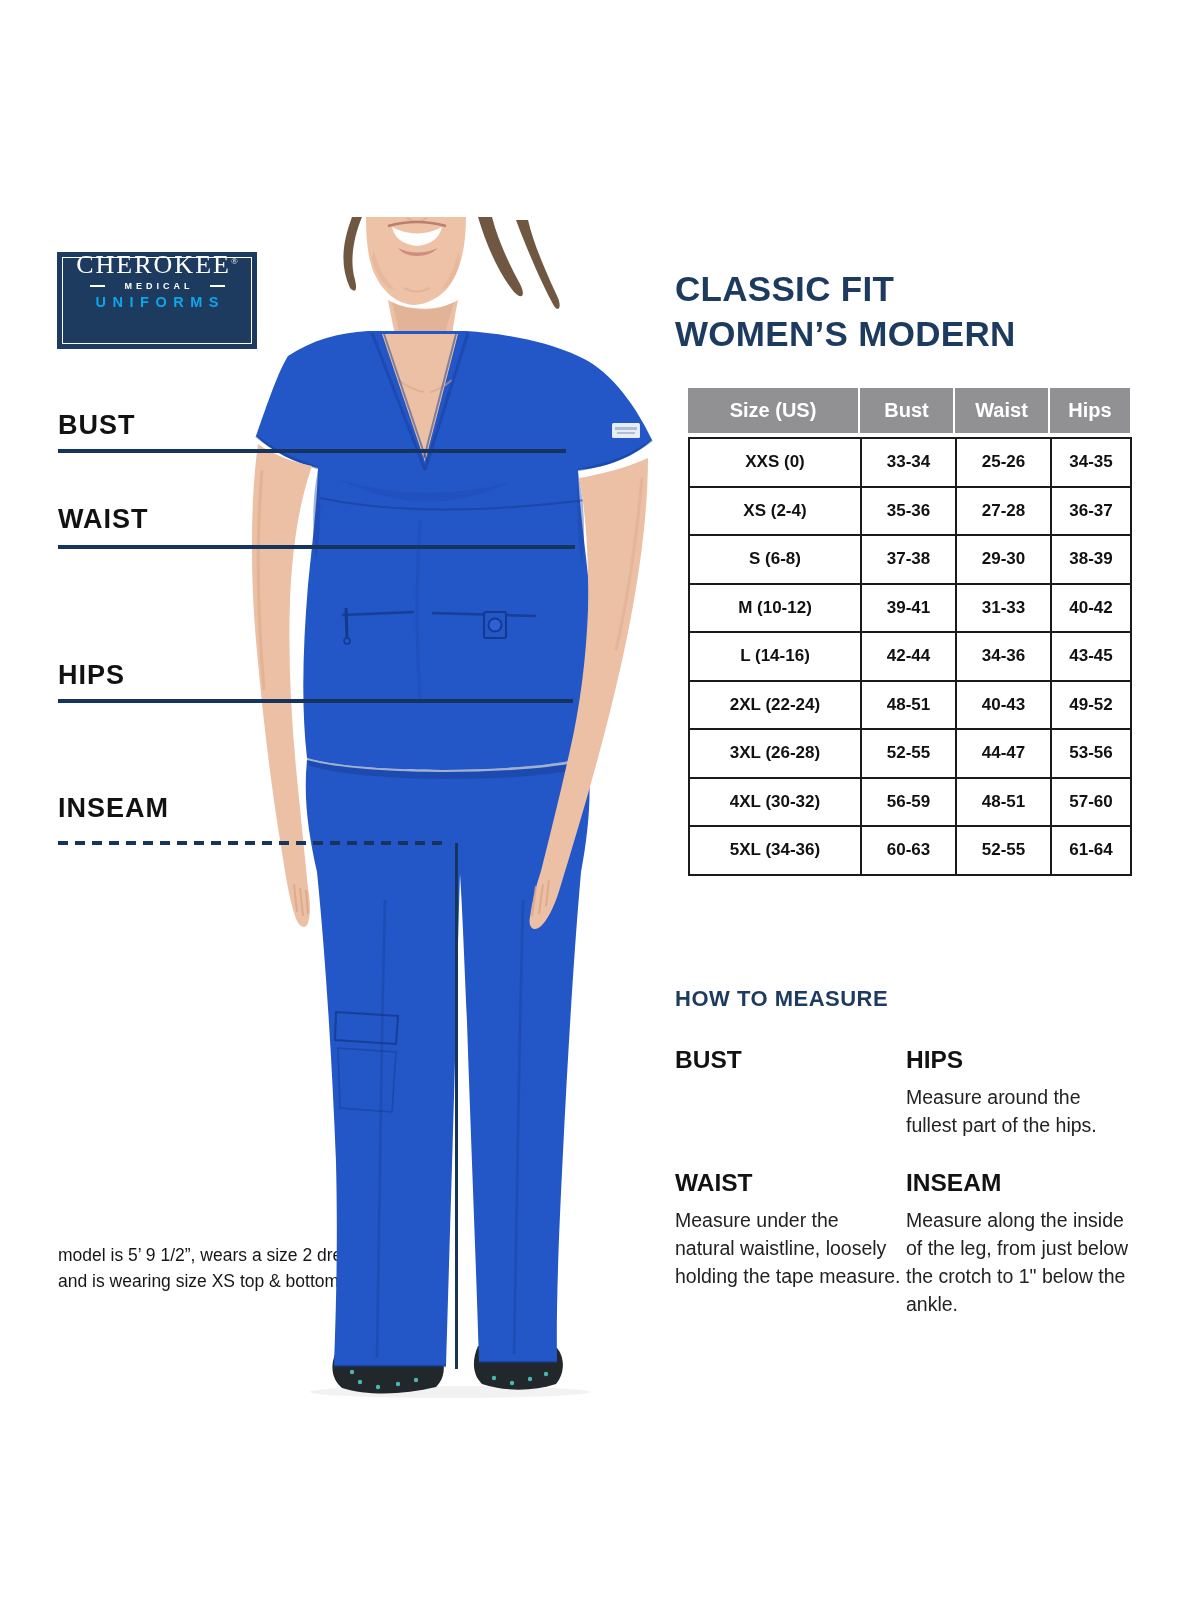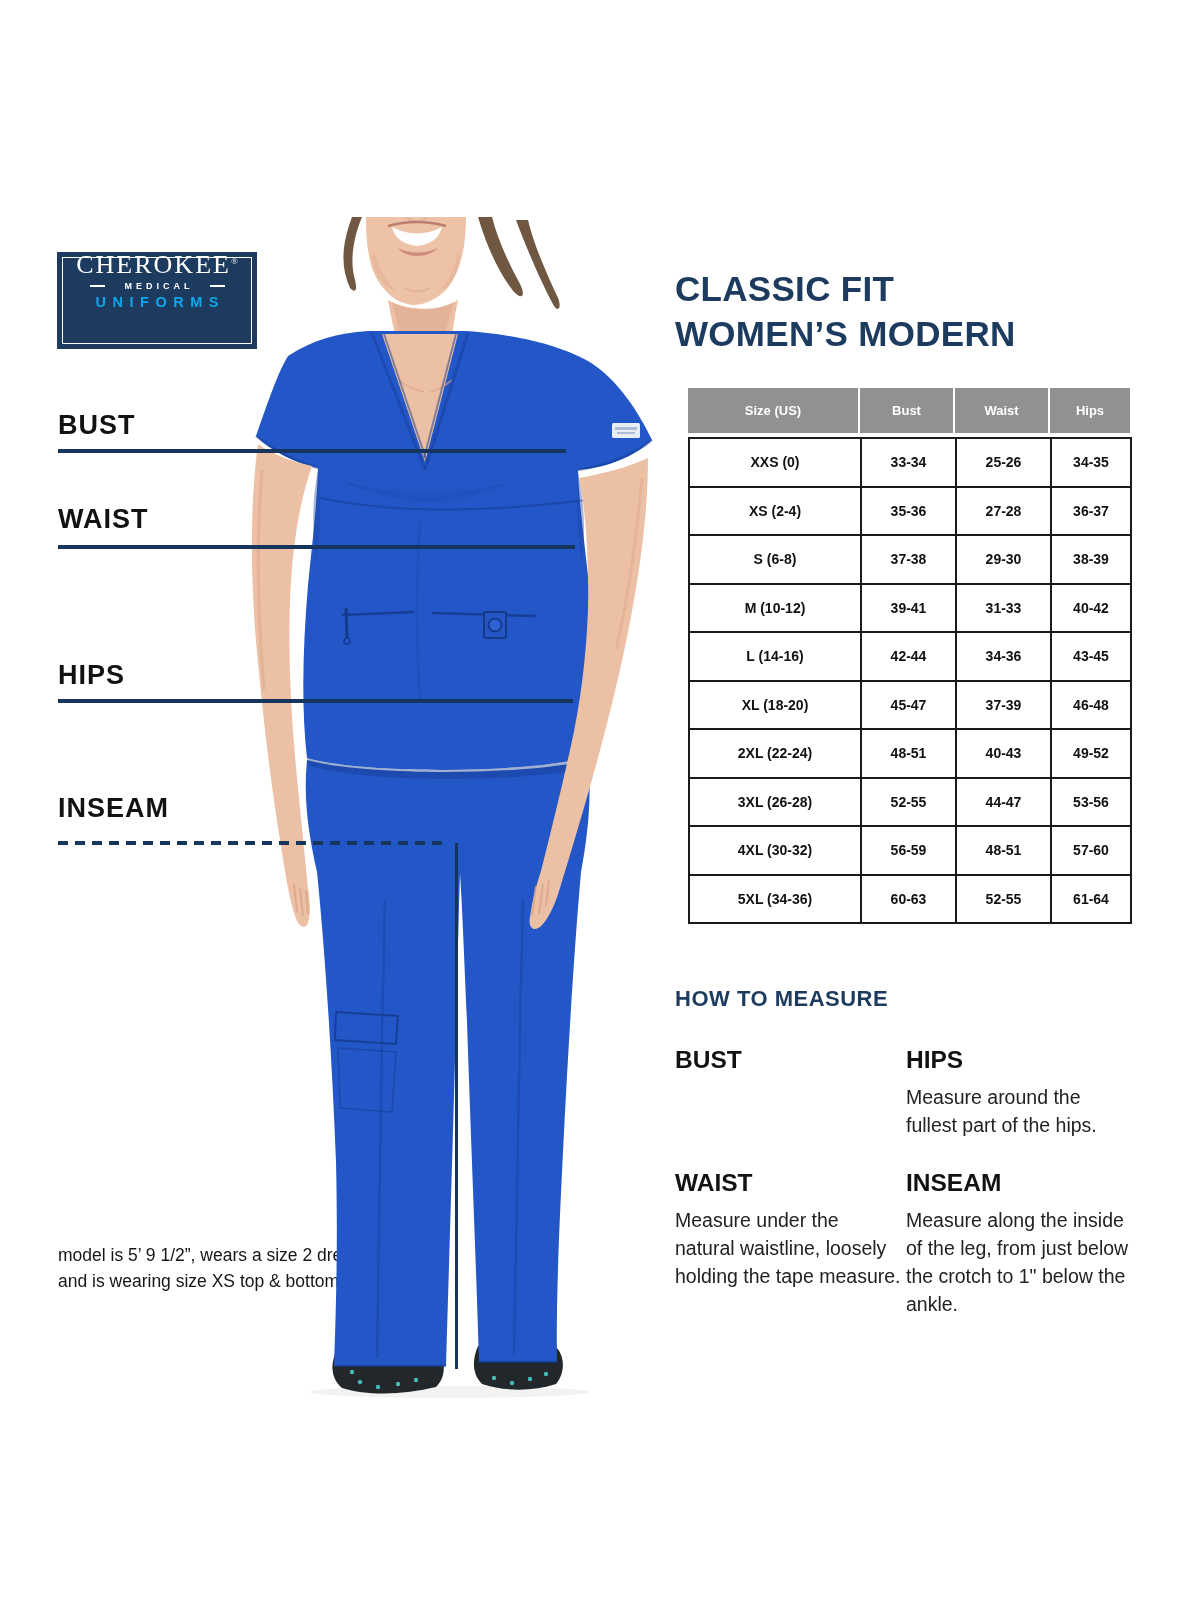--- a/index.html
+++ b/index.html
@@ -21,27 +21,27 @@
   .m-label{position:absolute;left:58px;font-size:27px;font-weight:800;color:#121212;letter-spacing:1px;z-index:6;}
   .m-line{position:absolute;left:58px;height:3.5px;background:#16355c;z-index:6;}
   .m-line.dashed{background:repeating-linear-gradient(90deg,#16355c 0 10px,transparent 10px 17px);}
   .v-line{position:absolute;width:3px;background:#16355c;z-index:6;}
 
   
   .title{position:absolute;left:675px;top:266px;color:#1d3a5f;font-size:35px;font-weight:800;
          line-height:45px;letter-spacing:.3px;}
   .size-table{position:absolute;left:688px;top:388px;width:442px;}
   .thead{display:flex;height:45px;background:#919194;}
-  .th{display:flex;align-items:center;justify-content:center;color:#fff;font-size:13px;font-weight:700;
+  .th{display:flex;align-items:center;justify-content:center;color:#fff;font-size:20px;font-weight:700;
       box-sizing:border-box;}
   .th.c0{width:172px;}.th.c1{width:95px;}.th.c2{width:95px;}.th.c3{width:80px;}
   .th:not(.c3){border-right:2px solid #fff;}
   table.tbody{margin-top:4px;border-collapse:collapse;width:442px;table-layout:fixed;}
   table.tbody td{border:2.5px solid #1a1a1a;height:46.5px;text-align:center;vertical-align:middle;
-      font-size:14px;font-weight:700;color:#111;padding:0;}
+      font-size:17px;font-weight:700;color:#111;padding:0;}
 
   .htm-heading{position:absolute;left:675px;top:986px;color:#1d3a5f;font-size:22px;font-weight:800;letter-spacing:.5px;}
   .htm-grid{position:absolute;left:675px;top:1046px;width:465px;display:grid;
             grid-template-columns:231px 234px;row-gap:30px;}
   .htm-label{font-size:24.5px;font-weight:800;color:#121212;margin-bottom:9px;}
   .htm-text{font-size:19.5px;line-height:28px;color:#222;max-width:226px;}
 
   .model-note{position:absolute;left:58px;top:1242px;font-size:17.5px;line-height:26px;color:#161616;}
 
   .photo{position:absolute;left:0;top:0;width:1200px;height:1600px;z-index:1;}
@@ -219,26 +219,20 @@
             <td>31-33</td>
             <td>40-42</td>
           </tr>
         <tr>
             <td>L (14-16)</td>
             <td>42-44</td>
             <td>34-36</td>
             <td>43-45</td>
           </tr>
         <tr>
-            <td>XL (18-20)</td>
-            <td>45-47</td>
-            <td>37-39</td>
-            <td>46-48</td>
-          </tr>
-        <tr>
             <td>2XL (22-24)</td>
             <td>48-51</td>
             <td>40-43</td>
             <td>49-52</td>
           </tr>
         <tr>
             <td>3XL (26-28)</td>
             <td>52-55</td>
             <td>44-47</td>
             <td>53-56</td>

